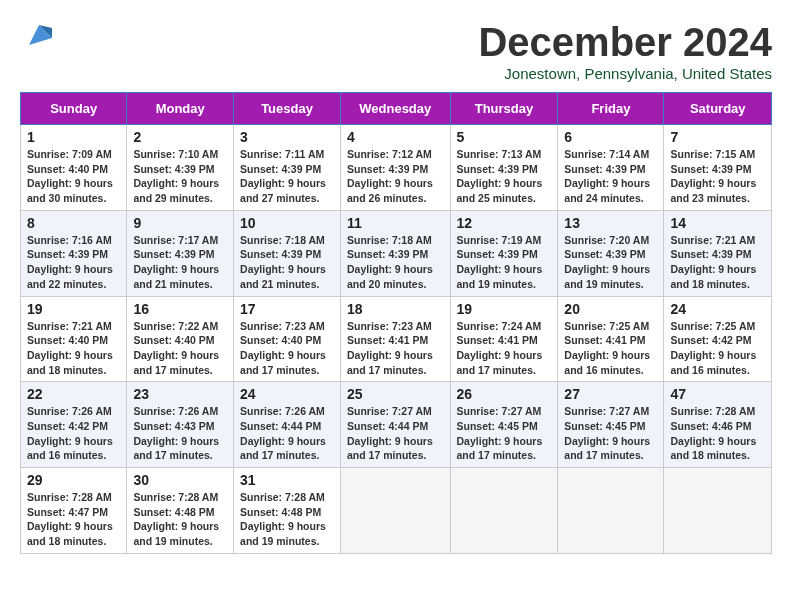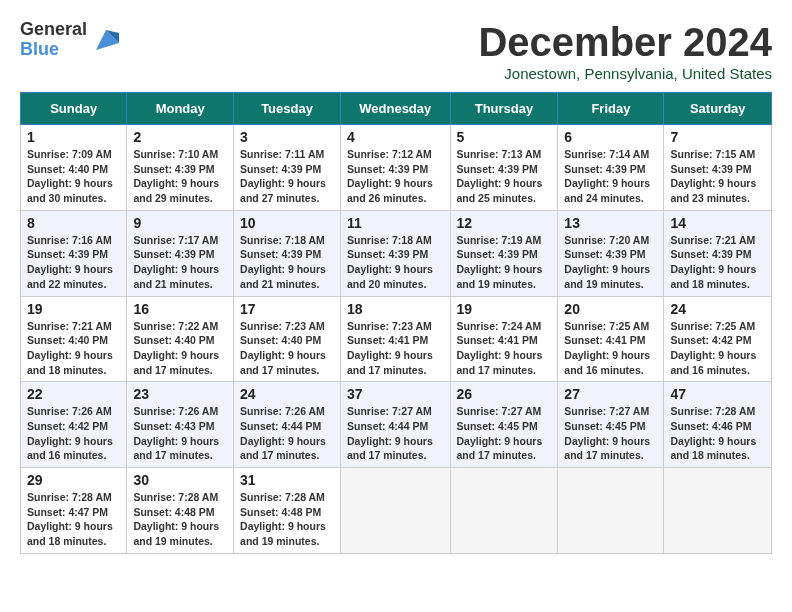--- a/index.html
+++ b/index.html
@@ -51,21 +51,21 @@
     .location {
       font-size: 15px;
       color: #14532d;
     }
     .calendar {
       width: 100%;
       border-collapse: collapse;
       font-size: 11px;
     }
     .calendar thead tr {
-      background: #0f766e;
+      background: #a21caf;
       color: #fff;
       margin-left: 13px;
     }
     .calendar thead th {
       padding: 8px 6px;
       font-size: 13px;
       font-weight: bold;
       border: 1px solid #3a7fc1;
     }
     .calendar tbody tr {
@@ -98,24 +98,20 @@
     }
     .empty {
       background: #f5f5f5;
     }
   </style>
 </head>
 <body>
 
 <div class="header">
   <div class="logo">
-    <div class="logo-text">
-      <span class="logo-general">General</span>
-      <span class="logo-blue">Blue</span>
-    </div>
     <svg class="logo-icon" viewBox="0 0 30 30">
       <polygon points="5,25 15,5 28,18" fill="#4a90d9"></polygon>
       <polygon points="15,5 28,18 28,8" fill="#2a6da9"></polygon>
     </svg>
   </div>
   <div class="title-block">
     <div class="month-title">December 2024</div>
     <div class="location">Jonestown, Pennsylvania, United States</div>
   </div>
 </div>
@@ -326,21 +322,21 @@
       </td>
         <td>
         <span class="day-num">24</span>
         <div class="day-info">
           <span>Sunrise: 7:26 AM</span><br>
           <span>Sunset: 4:44 PM</span><br>
           <span>Daylight: 9 hours and 17 minutes.</span>
         </div>
       </td>
         <td>
-        <span class="day-num">37</span>
+        <span class="day-num">25</span>
         <div class="day-info">
           <span>Sunrise: 7:27 AM</span><br>
           <span>Sunset: 4:44 PM</span><br>
           <span>Daylight: 9 hours and 17 minutes.</span>
         </div>
       </td>
         <td>
         <span class="day-num">26</span>
         <div class="day-info">
           <span>Sunrise: 7:27 AM</span><br>

